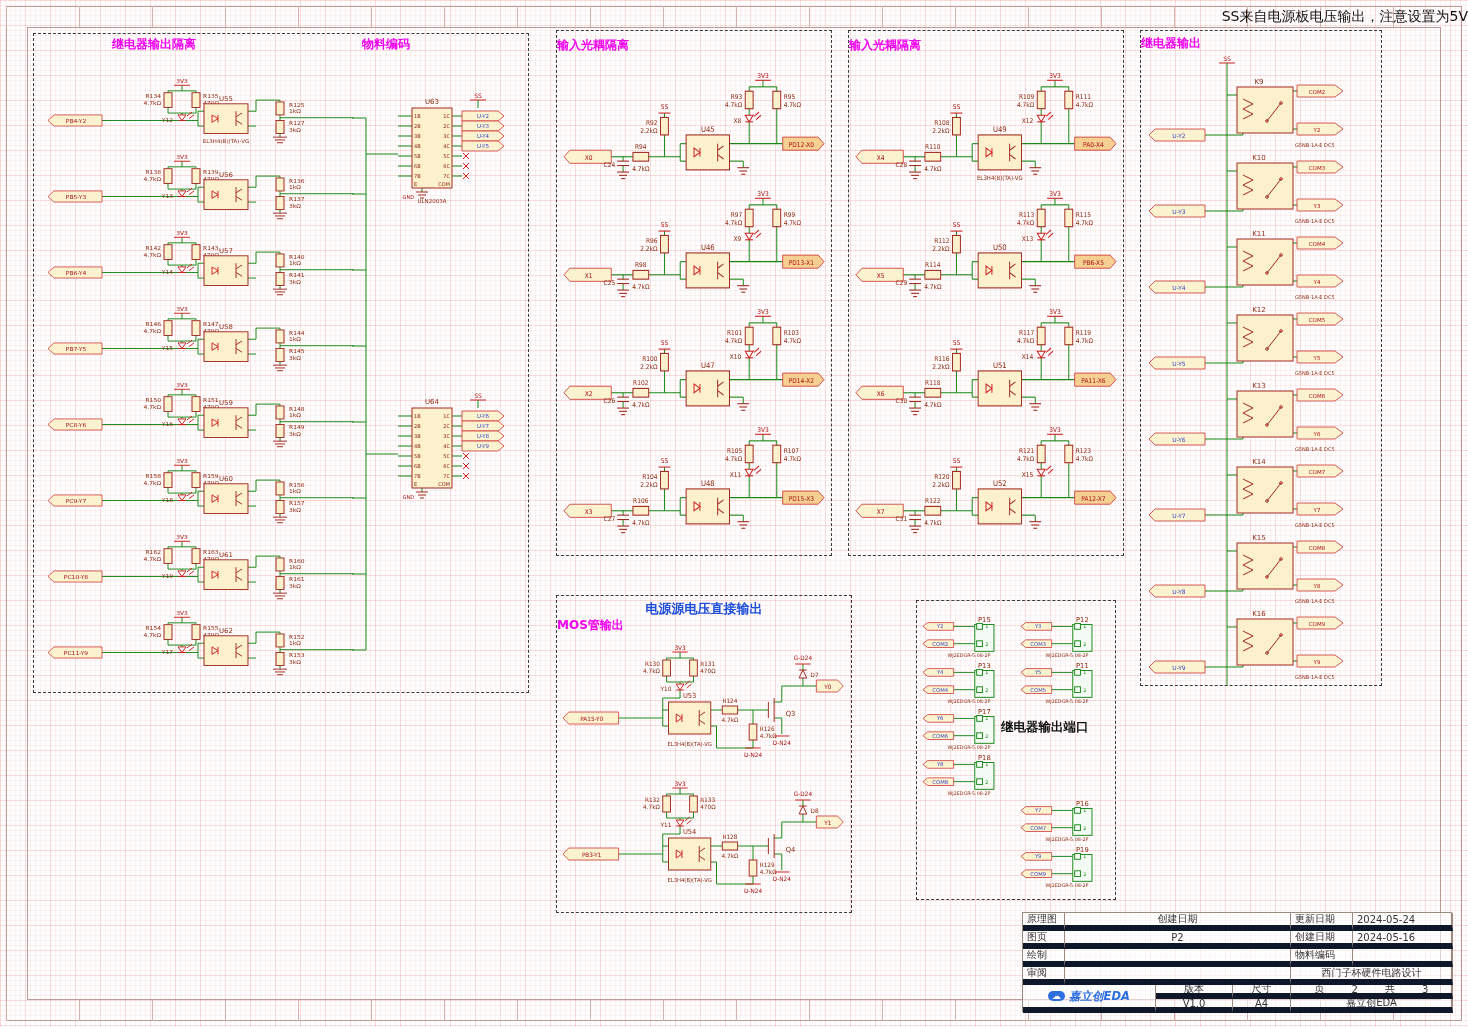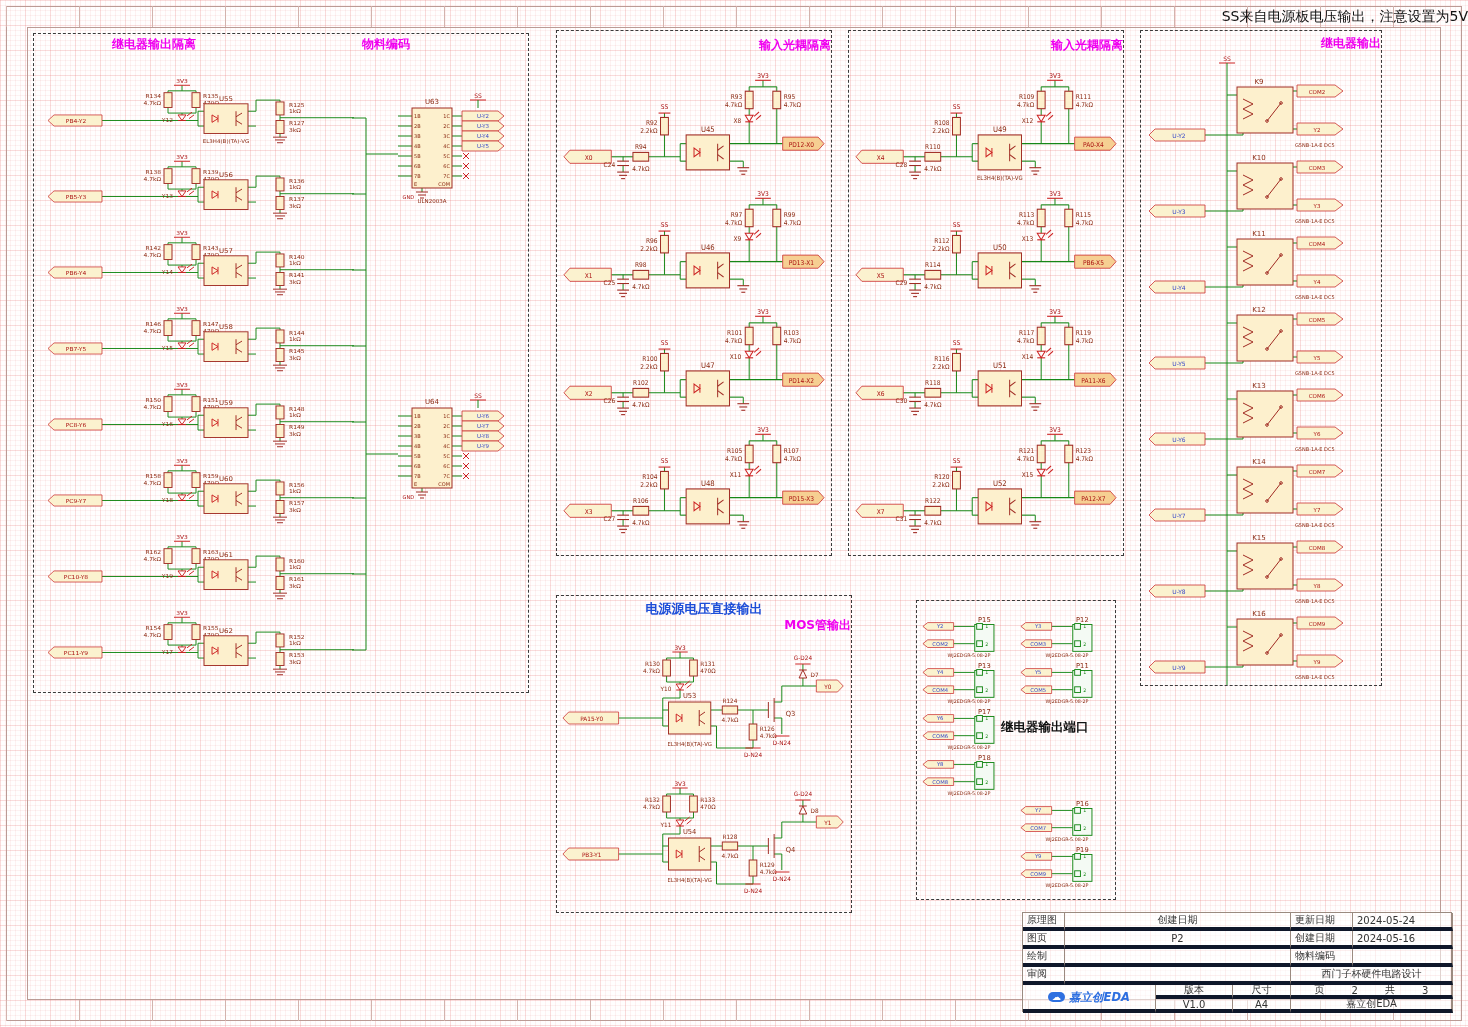--- a/index.html
+++ b/index.html
@@ -17,39 +17,39 @@
   }
   .abs{position:absolute}
   .frame-outer{position:absolute;left:6px;top:6px;right:6px;bottom:6px;border:1px solid #bb9b95;pointer-events:none}
   .frame-inner{position:absolute;left:27px;top:27px;right:27px;bottom:27px;border:1px solid #bb9b95;pointer-events:none}
   .tick{position:absolute;pointer-events:none}
   .tick.h{left:6px;right:6px;height:21px;background:repeating-linear-gradient(90deg,#d3b3ad 0 1px,transparent 1px 73px)}
   .tick.t{top:6px}.tick.b{bottom:6px}
   .note{position:absolute;top:8px;left:0;right:0;text-align:right;font-size:14px;color:#111}
   .sec{position:absolute;border:1px dashed #3a3a3a}
   .sec-title{position:absolute;color:#f000f0;font-size:12px;font-weight:bold;white-space:nowrap}
-  .ctr{left:0;right:0;text-align:right}
+  .ctr{left:0;right:0;text-align:left}
   .mos-t1{position:absolute;left:0;right:0;text-align:center;font-size:13px;font-weight:600;color:#1d4ed8;white-space:nowrap}
   .conn-title{position:absolute;font-size:12.5px;font-weight:600;color:#111;white-space:nowrap}
   svg{display:block}
   svg text{font-family:"DejaVu Sans",sans-serif;fill:#8b2a12;font-size:6px}
   .mid{text-anchor:middle}.end{text-anchor:end}
   .t5{font-size:5px}.t55{font-size:5.5px}.t7{font-size:7px}
   .blue{fill:#3848c8}.net{fill:#aa1111}.gtxt{fill:#178717}
   .w{stroke:#178717;stroke-width:1;fill:none}
   .cmp{stroke:#a02a22;stroke-width:1;fill:none}
   .cmpf{stroke:#a02a22;stroke-width:1;fill:#fdf0cd}
   .red{stroke:#cc2222;stroke-width:1;fill:none}
   .flag{stroke:#cc3333;stroke-width:.8;fill:#fbf2cf}
   .oflag{stroke:#cc3333;stroke-width:.8;fill:#f6cf92}
   .grn{stroke:#178717;stroke-width:1;fill:#f4faf4}
   .chip{margin-bottom:185px}
   
   .tb{position:absolute;left:1022px;top:912px;width:430px;height:100px;border:1px solid #9b8a80;background:rgba(255,255,255,.55)}
-  .tb .c{position:absolute;border-right:1px solid #9b8a80;border-bottom:4px solid #0f172a;font-size:10px;color:#333;display:flex;align-items:center;padding:0 4px;overflow:hidden;white-space:nowrap}
+  .tb .c{position:absolute;border-right:1px solid #9b8a80;border-bottom:6px solid #0f172a;font-size:10px;color:#333;display:flex;align-items:center;padding:0 4px;overflow:hidden;white-space:nowrap}
   .tb .cc{justify-content:center}
   .tb .sp{justify-content:space-around;padding:0 10px}
   .logo-badge{background:#2e6fe0;color:#fff;border-radius:6px;font-size:9px;padding:0 4px;margin-right:4px;font-style:normal}
   .logo-text{color:#2e6fe0;font-weight:bold;font-style:italic;font-size:11.5px}
 </style>
 </head>
 <body>
 
 <div class="frame-outer"></div>
 <div class="frame-inner"></div>

